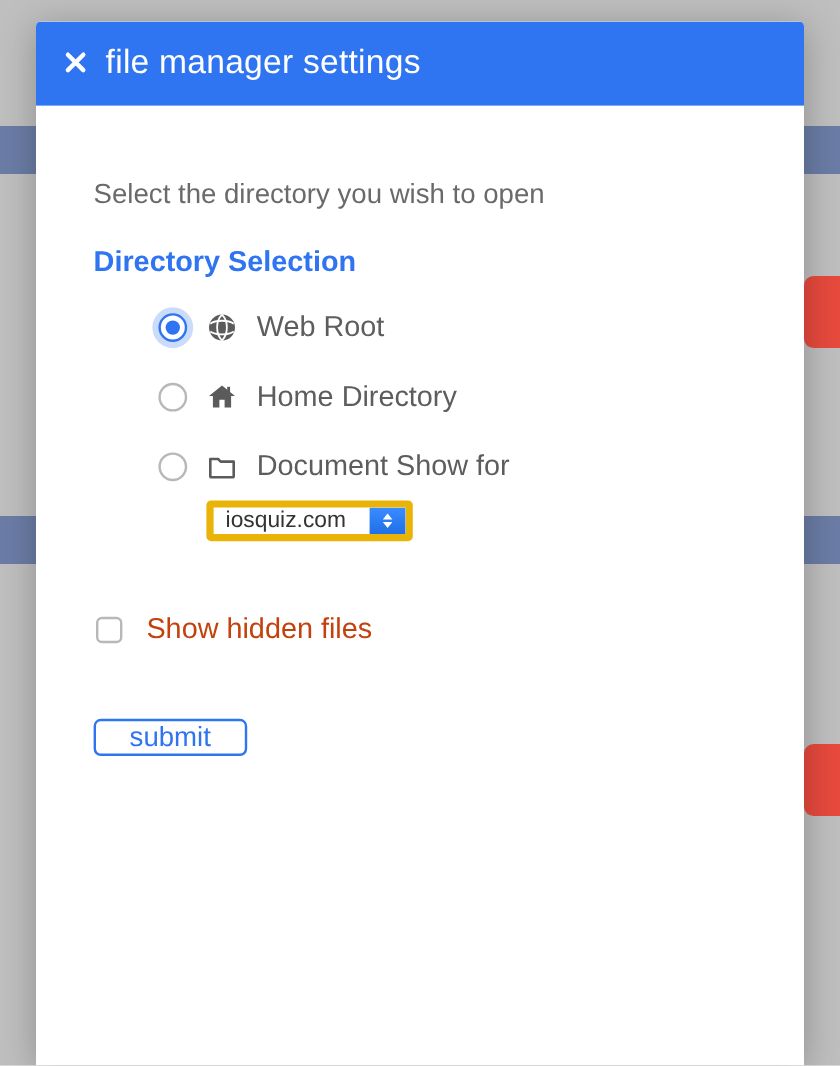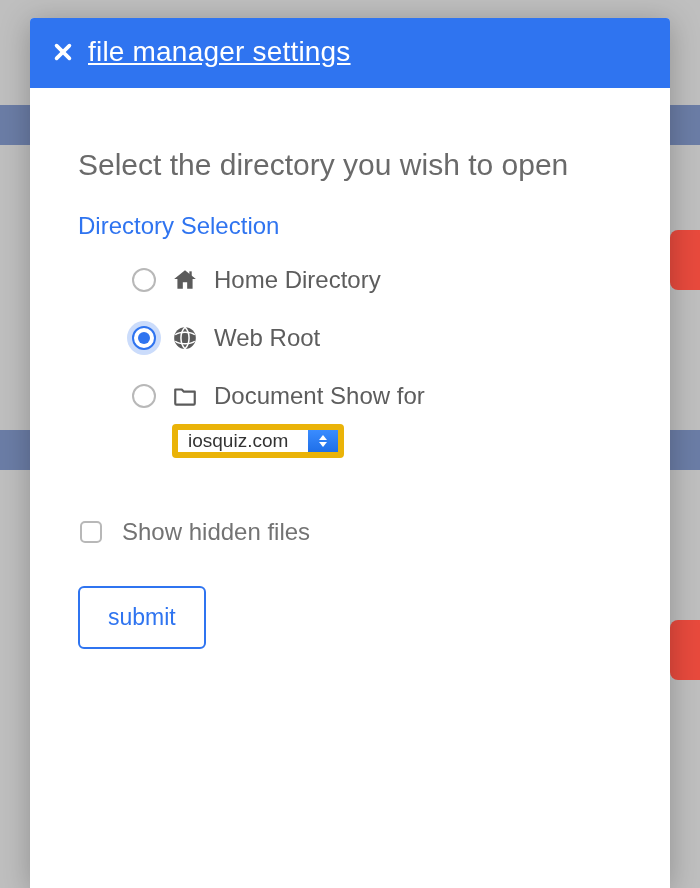--- a/index.html
+++ b/index.html
@@ -49,35 +49,34 @@
       align-items: center;
       gap: 14px;
     }
     .modal-header .close-icon svg {
       width: 22px; height: 22px; display: block;
     }
     .modal-header .title {
       font-size: 28px;
       font-weight: 500;
       letter-spacing: 0.2px;
-      text-decoration: underline;
     }
     .modal-body {
       padding: 60px 48px 30px 48px;
       color: #5b5b5b;
     }
     .instruction {
-      font-size: 30px;
+      font-size: 23px;
       color: #6a6a6a;
       margin-bottom: 30px;
     }
     .section-title {
       color: #2f74f0;
       font-size: 24px;
-      font-weight: 400;
+      font-weight: 700;
       margin-bottom: 26px;
     }
     .radio-group {
       padding-left: 54px;
       margin-bottom: 60px;
     }
     .radio-row {
       display: flex;
       align-items: center;
       gap: 16px;
@@ -156,31 +155,32 @@
     .checkbox {
       width: 22px;
       height: 22px;
       border: 2px solid #b8b8b8;
       border-radius: 5px;
       background: #fff;
       flex-shrink: 0;
     }
     .pref-label {
       font-size: 24px;
-      color: #737373;
+      color: #c2410c;
     }
     .submit-btn {
       display: inline-block;
       border: 2px solid #2f74f0;
       color: #2f74f0;
       background: #fff;
       border-radius: 6px;
-      padding: 16px 28px;
+      padding: 0 28px;
       font-size: 23px;
       cursor: pointer;
+      margin-top: 20px;
     }
   </style>
 </head>
 <body>
 
 <div class="bg-bar b1"></div>
 <div class="bg-bar b2"></div>
 <div class="bg-hint h1"></div>
 <div class="bg-hint h2"></div>
 
@@ -196,42 +196,42 @@
   </div>
 
   <div class="modal-body">
     <div class="instruction">Select the directory you wish to open</div>
 
     <div class="section-title">Directory Selection</div>
 
     <div class="radio-group">
 
       <div class="radio-row">
-        <span class="radio"></span>
-        <span class="row-icon">
-          <svg viewBox="0 0 24 24" fill="#5b5b5b">
-            <path d="M12 3 L2 11 H5 V20 H10 V14 H14 V20 H19 V11 H22 Z"></path>
-            <rect x="16" y="4" width="2.2" height="5" fill="#5b5b5b"></rect>
-          </svg>
-        </span>
-        <span class="row-label">Home Directory</span>
-      </div>
-
-      <div class="radio-row">
         <span class="radio selected"></span>
         <span class="row-icon">
           <svg viewBox="0 0 24 24">
             <circle cx="12" cy="12" r="10" fill="#5b5b5b"></circle>
             <path d="M3 9 C7 6 17 6 21 9 M3 15 C7 18 17 18 21 15" stroke="#fff" stroke-width="1.4" fill="none"></path>
             <path d="M12 2 C7 7 7 17 12 22 M12 2 C17 7 17 17 12 22" stroke="#fff" stroke-width="1.4" fill="none"></path>
           </svg>
         </span>
         <span class="row-label">Web Root</span>
       </div>
 
+      <div class="radio-row">
+        <span class="radio"></span>
+        <span class="row-icon">
+          <svg viewBox="0 0 24 24" fill="#5b5b5b">
+            <path d="M12 3 L2 11 H5 V20 H10 V14 H14 V20 H19 V11 H22 Z"></path>
+            <rect x="16" y="4" width="2.2" height="5" fill="#5b5b5b"></rect>
+          </svg>
+        </span>
+        <span class="row-label">Home Directory</span>
+      </div>
+
       <div class="radio-row" style="margin-bottom:10px">
         <span class="radio"></span>
         <span class="row-icon">
           <svg viewBox="0 0 24 24" fill="none" stroke="#5b5b5b" stroke-width="2" stroke-linejoin="round">
             <path d="M3 6 h6 l2 2 h10 v11 a1 1 0 0 1 -1 1 H4 a1 1 0 0 1 -1 -1 Z"></path>
           </svg>
         </span>
         <span class="row-label">Document Show for</span>
       </div>
 

